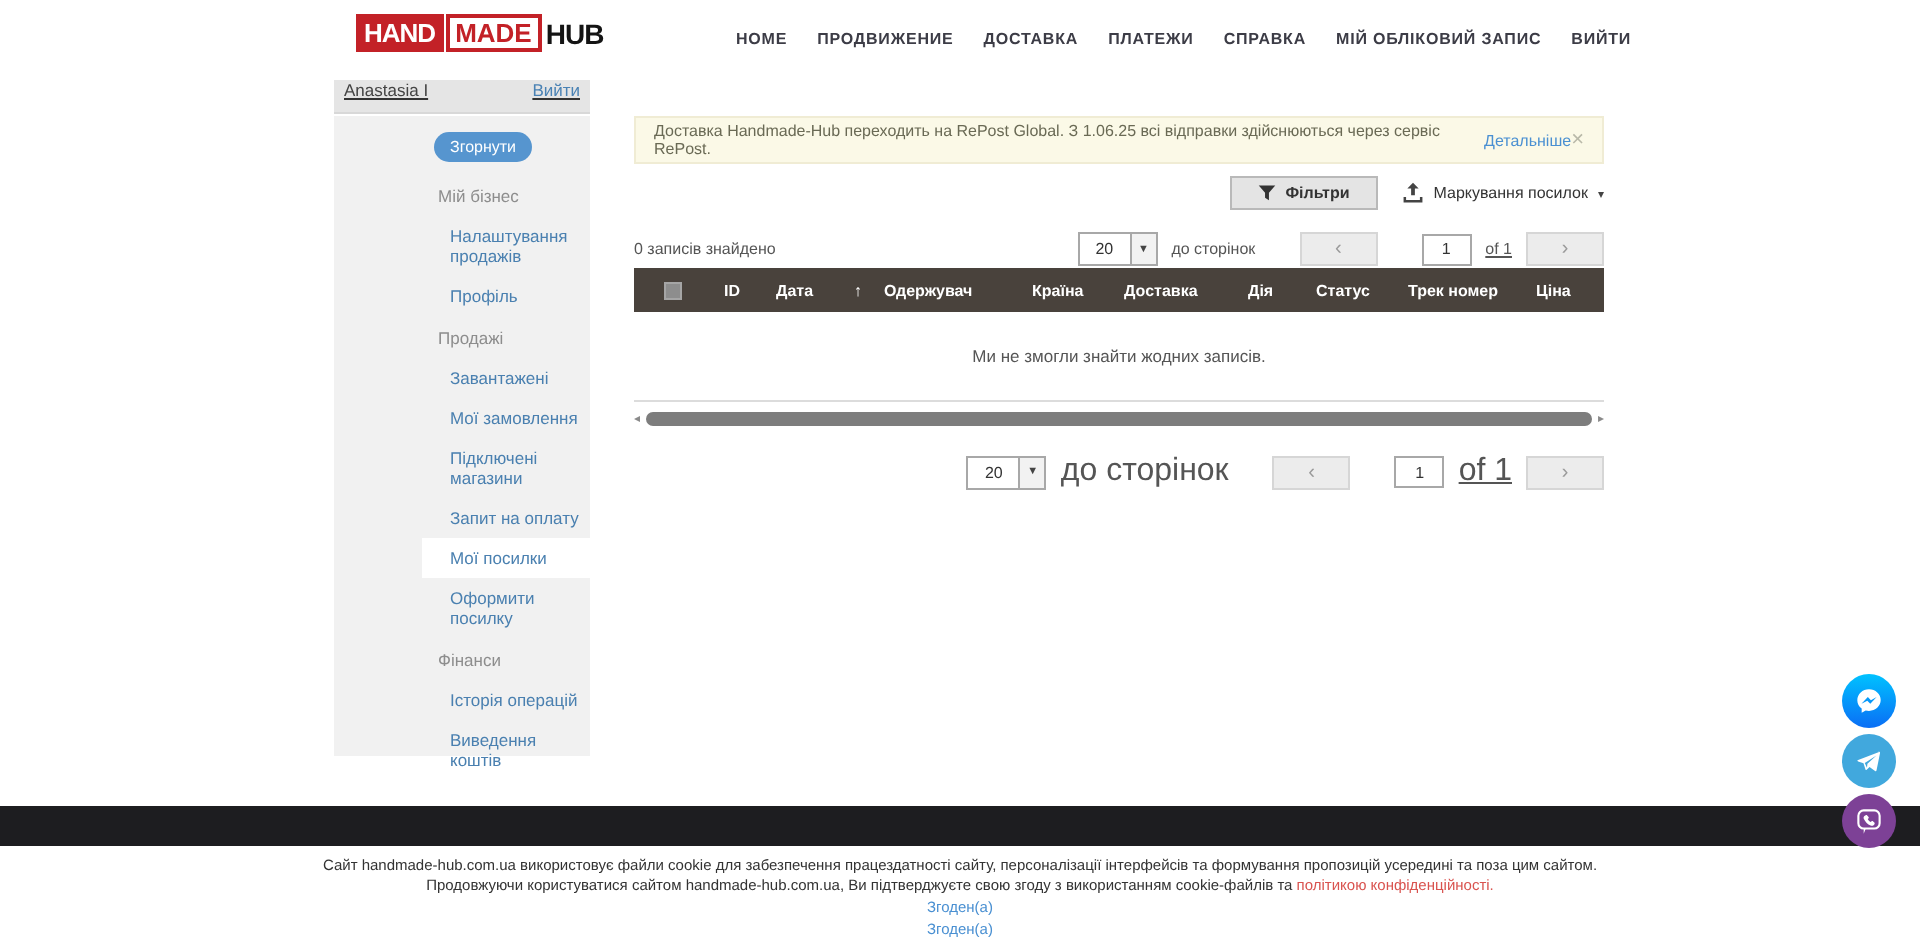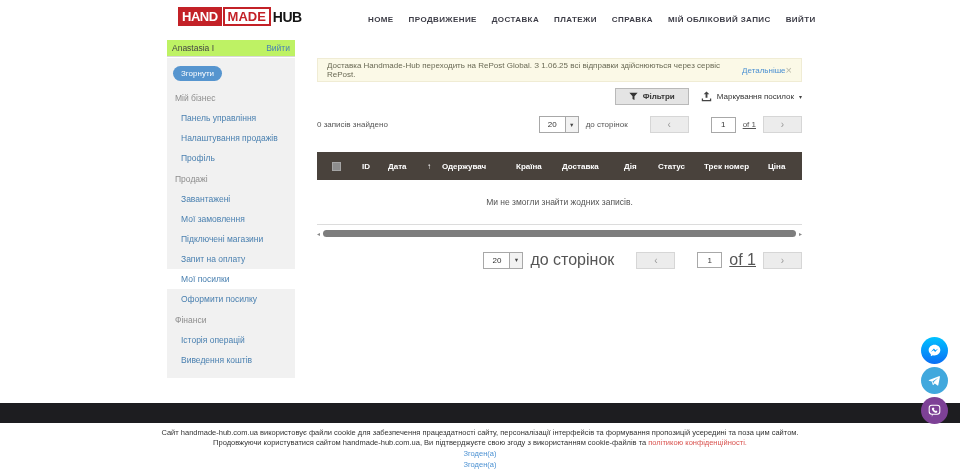--- a/index.html
+++ b/index.html
@@ -10,26 +10,26 @@
   
   .header { position:absolute; top:0; left:0; width:960px; height:38px; background:#fff; }
   .logo { position:absolute; left:178px; top:7px; display:flex; align-items:center; font-weight:bold; cursor:pointer; }
   .logo-hand { background:#c32127; color:#fff; padding:2px 4px; font-size:13px; letter-spacing:-0.5px; }
   .logo-made { background:#fff; color:#c32127; border:2px solid #c32127; padding:0 3px; font-size:13px; margin-left:1px; }
   .logo-hub { color:#141414; font-size:14px; margin-left:2px; letter-spacing:-0.5px; }
   .nav { position:absolute; left:368px; top:0; height:38px; display:flex; align-items:center; gap:15px; }
   .nav a { font-size:8px; font-weight:bold; color:#3c3c46; letter-spacing:0.4px; white-space:nowrap; }
 
   
-  .userbar { position:absolute; left:167px; top:40px; width:128px; height:17px; display:flex; justify-content:space-between; align-items:center; border-bottom:1px solid #d8d8d8; background:#bef264; font-size:8.5px; padding:0 5px; }
+  .userbar { position:absolute; left:167px; top:40px; width:128px; height:17px; display:flex; justify-content:space-between; border-bottom:1px solid #d8d8d8; background:#e5e5e5; font-size:8.5px; padding:0 5px;text-decoration:underline; }
   .userbar .name { color:#444; }
   .userbar .logout { color:#4a82b4; }
 
   
-  .sidebar { position:absolute; left:167px; top:58px; width:128px; height:320px; background:#f1f1f1; font-size:8.5px; }
+  .sidebar { position:absolute; left:167px; top:58px; width:128px; height:320px; background:#f1f1f1; font-size:8.5px;padding-left:44px; }
   .collapse-btn { display:inline-block; margin:8px 0 6px 6px; background:#5695cf; color:#fff; border:none; border-radius:8px; padding:3px 8px; font-size:8px; font-family:inherit; cursor:pointer; }
   .side-section-title { color:#8d8d8d; padding:6px 0 5px 8px; }
   .side-item { color:#4a80b0; padding:5px 0 5px 14px; cursor:pointer; }
   .side-item.active { background:#fff; }
 
   
   .main { position:absolute; left:317px; top:58px; width:485px; }
   .banner { background:#fbf9e7; border:1px solid #f0ecd4; height:24px; display:flex; align-items:center; padding:0 9px; font-size:8px; color:#6a6a55; }
   .banner a { color:#4a90d2; margin-left:3px; }
   .banner .close { margin-left:auto; color:#b9b9a9; font-size:11px; line-height:1; cursor:pointer; }
@@ -43,21 +43,21 @@
   .pager { margin-left:auto; display:flex; align-items:center; gap:7px; }
   .select { display:flex; border:1px solid #a8a8a8; background:#fff; height:17px; align-items:center; cursor:pointer; }
   .select .val { width:25px; text-align:center; font-size:8px; color:#333; }
   .select .sel-caret { border-left:1px solid #a8a8a8; width:13px; height:100%; display:flex; align-items:center; justify-content:center; font-size:5.5px; color:#444; background:#f2f2f2; }
   .pp-label { color:#555; }
   .page-btn { width:39px; height:17px; background:#ececec; border:1px solid #d6d6d6; color:#9a9a9a; display:flex; align-items:center; justify-content:center; font-size:10px; cursor:default; }
   .gap8 { width:8px; }
   .page-input { width:25px; height:16px; border:1px solid #a8a8a8; text-align:center; font-size:8px; font-family:inherit; color:#333; }
   .of-label { color:#555;text-decoration:underline; }
 
-  .table-header { display:flex; background:#49423c; color:#fff; font-size:8px; font-weight:bold; height:28px; align-items:center; margin-top:18px; }
+  .table-header { display:flex; background:#49423c; color:#fff; font-size:8px; font-weight:bold; height:22px; align-items:center; margin-top:0; }
   .th { padding-left:7px; display:flex; align-items:center; height:100%; }
   .th-check { width:38px; justify-content:center; padding-left:0; }
   .th-id { width:26px; }
   .th-date { width:54px; padding-right:4px; }
   .th-date .sort { margin-left:auto; font-weight:normal; font-size:8px; }
   .th-recipient { width:74px; }
   .th-country { width:46px; }
   .th-delivery { width:62px; }
   .th-action { width:34px; }
   .th-status { width:46px; }
@@ -105,21 +105,20 @@
 
 <div class="userbar">
   <span class="name">Anastasia I</span>
   <a class="logout">Вийти</a>
 </div>
 
 <div class="sidebar">
   <button class="collapse-btn">Згорнути</button>
 
   <div class="side-section-title">Мій бізнес</div>
-  <div class="side-item">Панель управління</div>
   <div class="side-item">Налаштування продажів</div>
   <div class="side-item">Профіль</div>
 
   <div class="side-section-title">Продажі</div>
   <div class="side-item">Завантажені</div>
   <div class="side-item">Мої замовлення</div>
   <div class="side-item">Підключені магазини</div>
   <div class="side-item">Запит на оплату</div>
 
   <div class="side-item active">Мої посилки</div>

